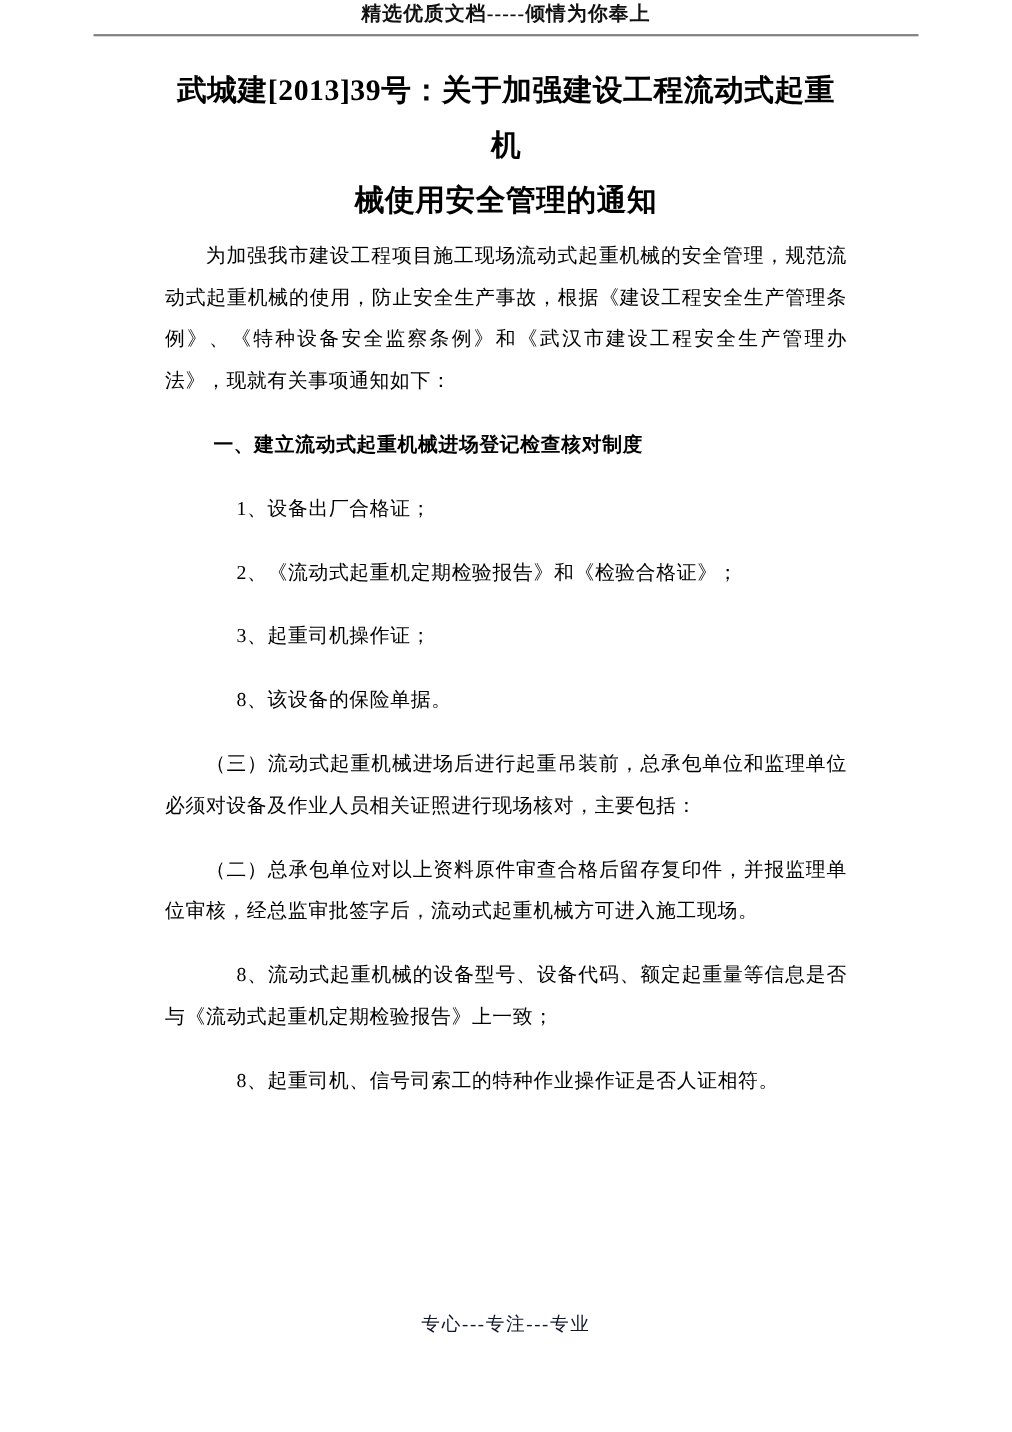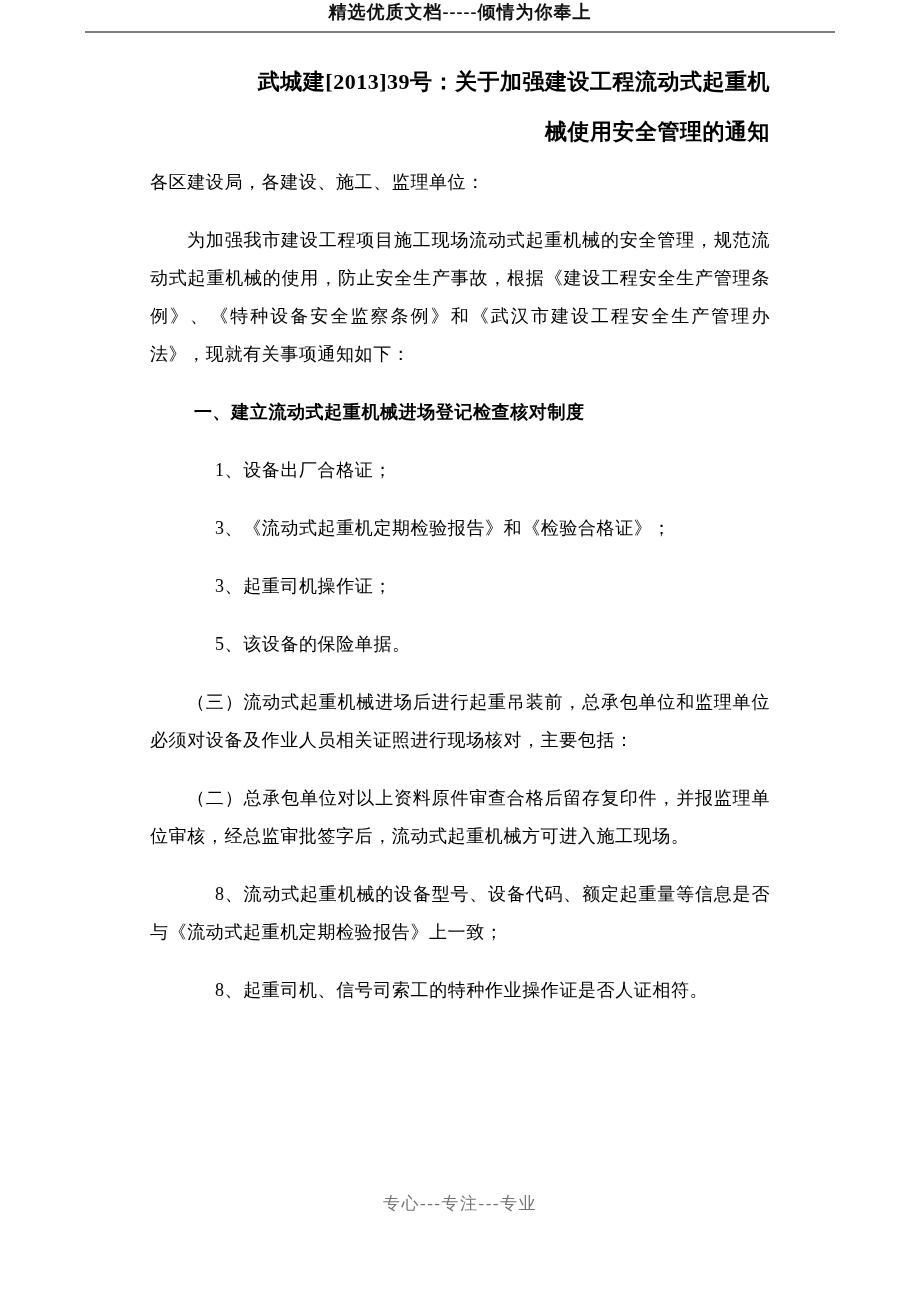--- a/index.html
+++ b/index.html
@@ -26,22 +26,22 @@
     border: none;
     border-top: 2px solid #7f7f7f;
     margin: 7px 85px 0 85px;
     height: 0;
   }
   .content {
     margin: 0 150px;
   }
   .doc-title {
     margin: 24px 0 6px 0;
-    text-align: right;
-    font-size: 22px;
+    text-align: center;
+    font-size: 27px;
     font-weight: 700;
     line-height: 50px;
     letter-spacing: 0.5px;
   }
   .salutation {
     margin: 4px 0 20px 0;
     font-size: 18px;
     line-height: 38px;
     letter-spacing: 0.6px;
   }
@@ -55,45 +55,44 @@
   .para-indent { text-indent: 37px; }
   .para-heading { text-indent: 44px; font-weight: 700; }
   .para-list { text-indent: 65px; }
   .doc-footer {
     position: absolute;
     left: 0;
     right: 0;
     top: 1192px;
     text-align: center;
     font-size: 17px;
-    color: #737373;
+    color: #0f172a;
     letter-spacing: 1.5px;
   }
 </style>
 </head>
 <body>
 
 <div class="doc-header">
   <span>精选优质文档-----倾情为你奉上</span>
 </div>
 
 <hr class="header-rule">
 
 <div class="content">
 
   <h1 class="doc-title"><span>武城建[2013]39号：关于加强建设工程流动式起重机</span><br><span>械使用安全管理的通知</span></h1>
 
-  <p class="salutation">各区建设局，各建设、施工、监理单位：</p>
 
   <p class="para para-indent">为加强我市建设工程项目施工现场流动式起重机械的安全管理，规范流动式起重机械的使用，防止安全生产事故，根据《建设工程安全生产管理条例》、《特种设备安全监察条例》和《武汉市建设工程安全生产管理办法》，现就有关事项通知如下：</p>
   <p class="para para-heading">一、建立流动式起重机械进场登记检查核对制度</p>
   <p class="para para-list">1、设备出厂合格证；</p>
-  <p class="para para-list">3、《流动式起重机定期检验报告》和《检验合格证》；</p>
+  <p class="para para-list">2、《流动式起重机定期检验报告》和《检验合格证》；</p>
   <p class="para para-list">3、起重司机操作证；</p>
-  <p class="para para-list">5、该设备的保险单据。</p>
+  <p class="para para-list">8、该设备的保险单据。</p>
   <p class="para para-indent">（三）流动式起重机械进场后进行起重吊装前，总承包单位和监理单位必须对设备及作业人员相关证照进行现场核对，主要包括：</p>
   <p class="para para-indent">（二）总承包单位对以上资料原件审查合格后留存复印件，并报监理单位审核，经总监审批签字后，流动式起重机械方可进入施工现场。</p>
   <p class="para para-list">8、流动式起重机械的设备型号、设备代码、额定起重量等信息是否与《流动式起重机定期检验报告》上一致；</p>
   <p class="para para-list">8、起重司机、信号司索工的特种作业操作证是否人证相符。</p>
 
 </div>
 
 <div class="doc-footer">
   <span>专心---专注---专业</span>
 </div>

